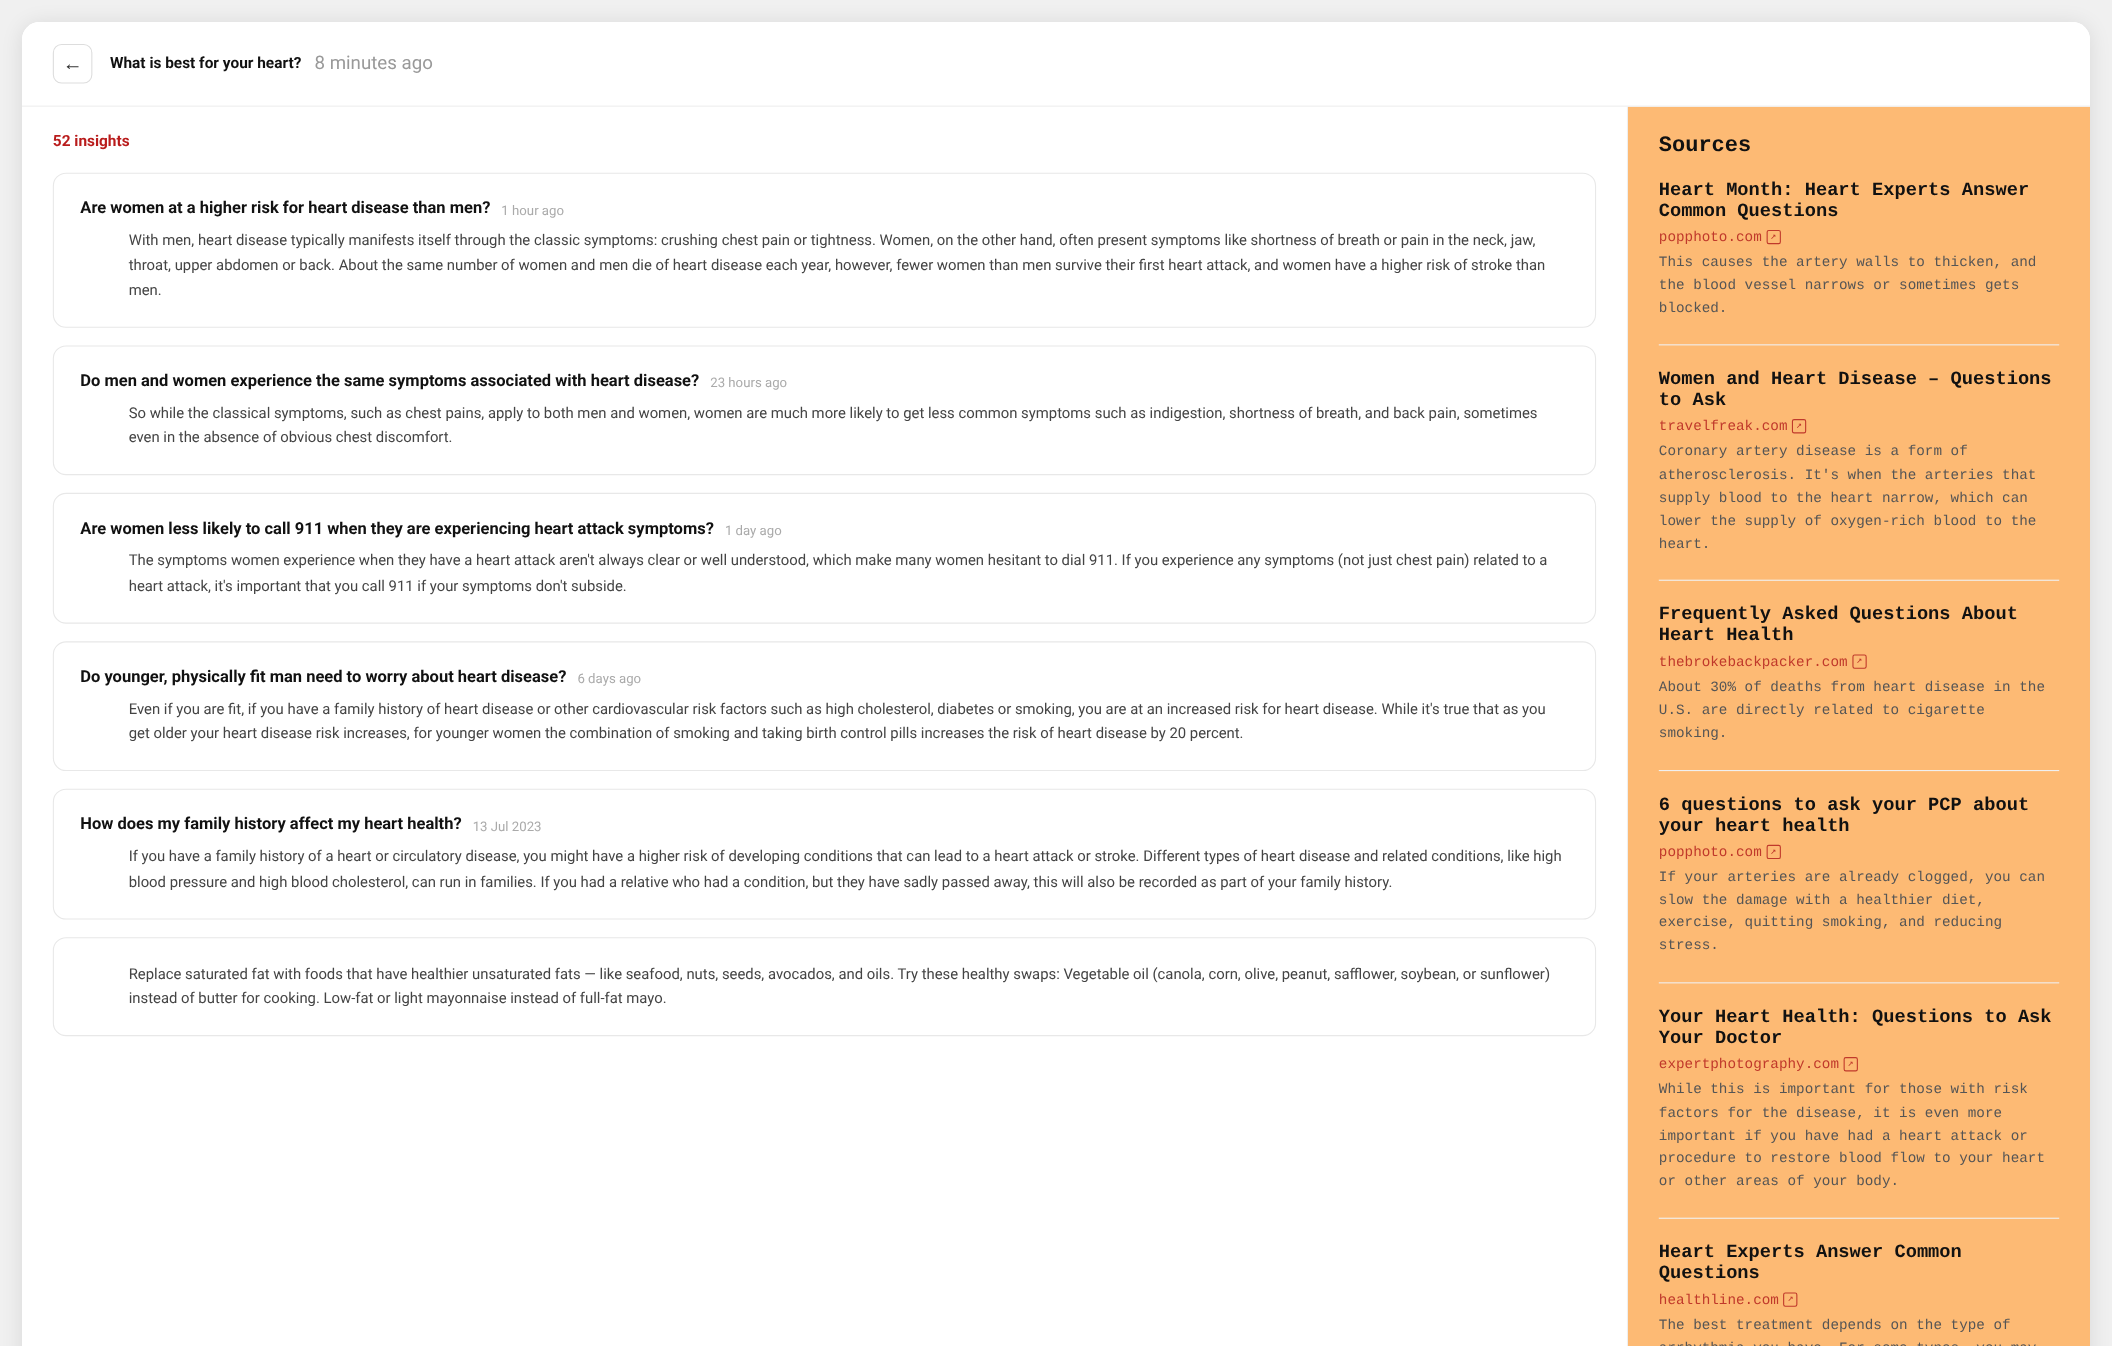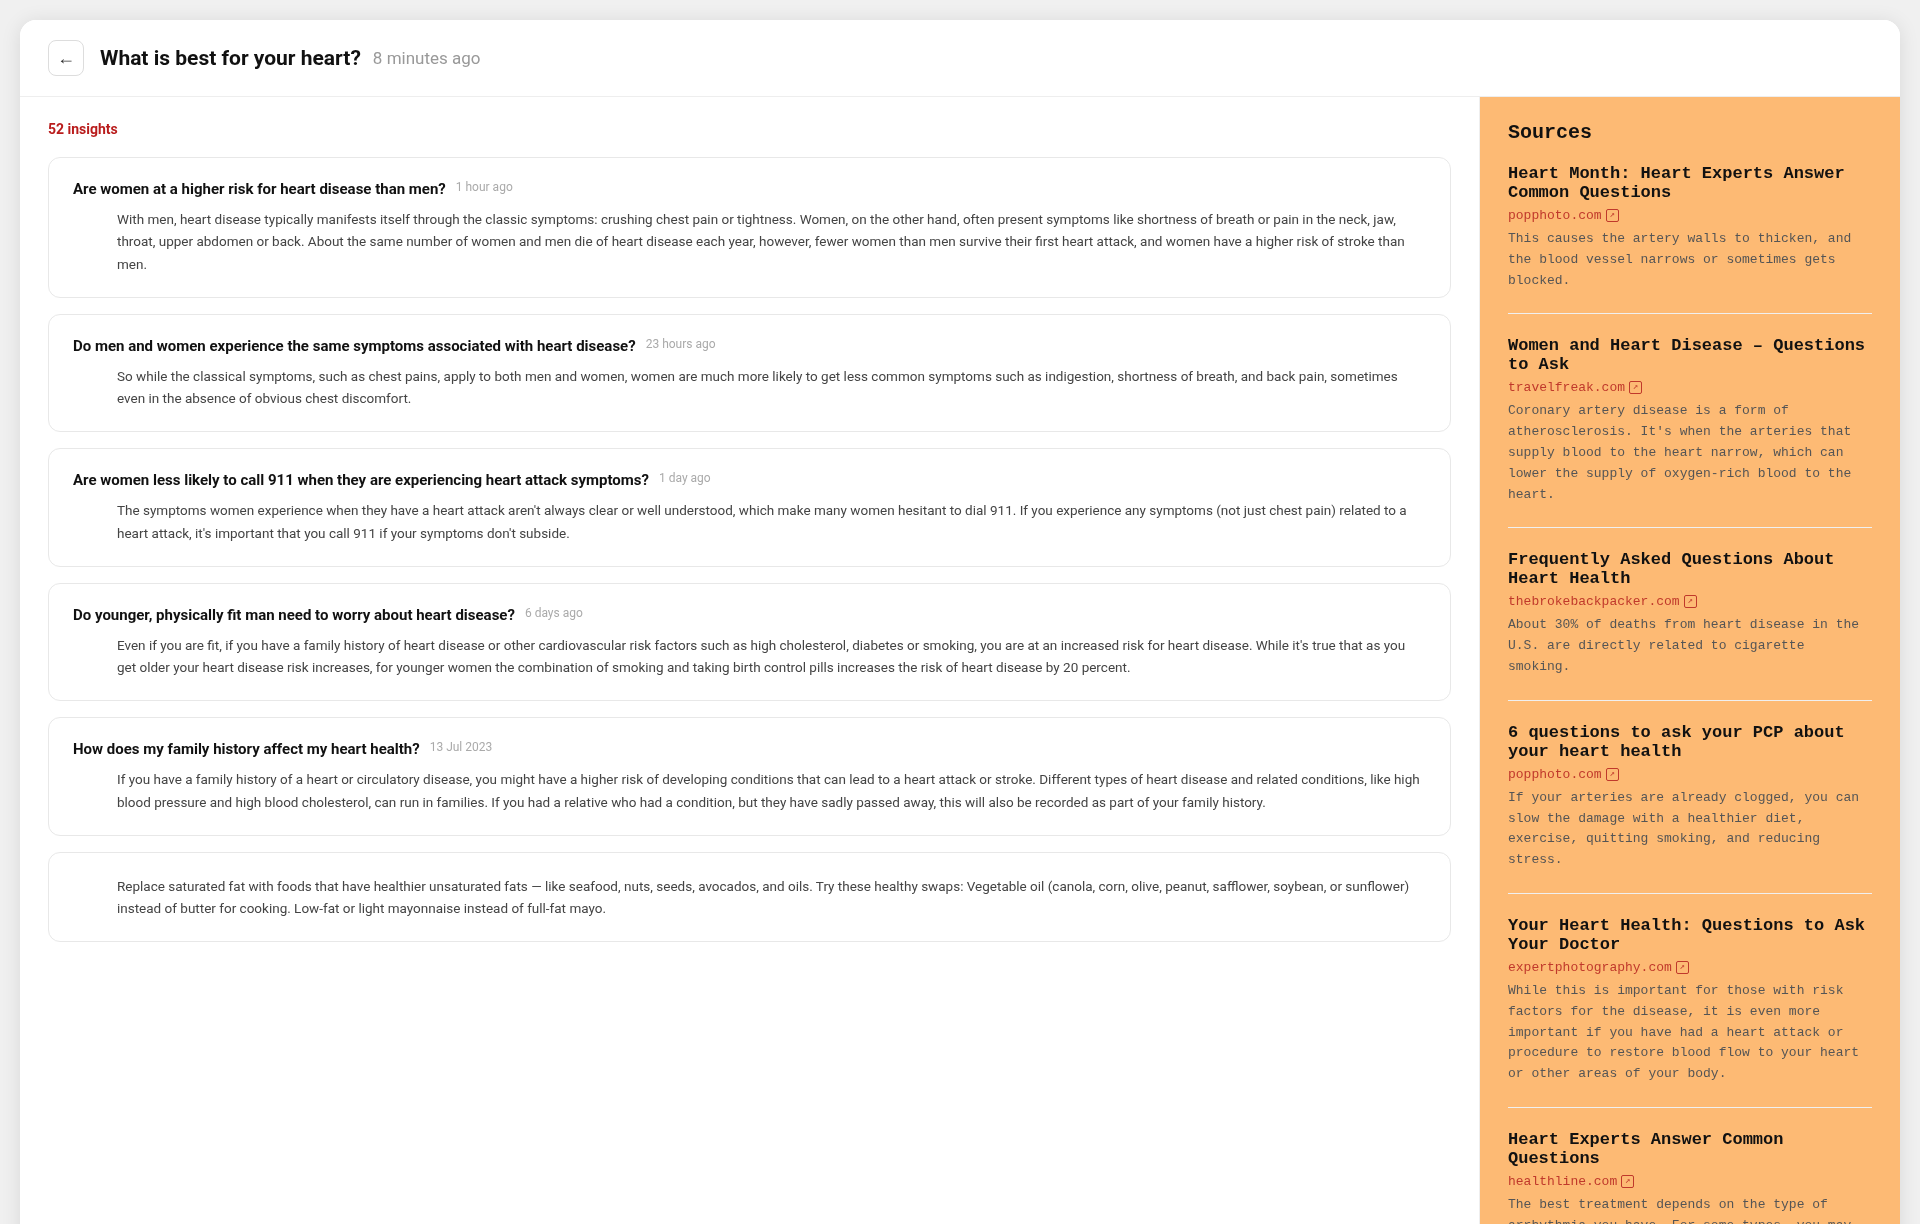--- a/index.html
+++ b/index.html
@@ -38,21 +38,21 @@
       height: 36px;
       display: flex;
       align-items: center;
       justify-content: center;
       cursor: pointer;
       margin-right: 16px;
       font-size: 18px;
       color: #333;
     }
     .header-title {
-      font-size: 21px;
+      font-size: 14px;
       font-weight: 700;
       color: #111;
       margin-right: 12px;
     }
     .header-time {
       font-size: 17px;
       color: #999;
     }
     .main-layout {
       display: flex;
@@ -76,21 +76,21 @@
     }
     .insight-card {
       background: #fff;
       border: 1px solid #e8e8e8;
       border-radius: 12px;
       padding: 22px 24px;
       margin-bottom: 16px;
     }
     .insight-title-row {
       display: flex;
-      align-items: flex-start;
+      align-items: flex-end;
       gap: 10px;
       margin-bottom: 10px;
     }
     .insight-title {
       font-size: 15px;
       font-weight: 700;
       color: #111;
     }
     .insight-time {
       font-size: 12px;

